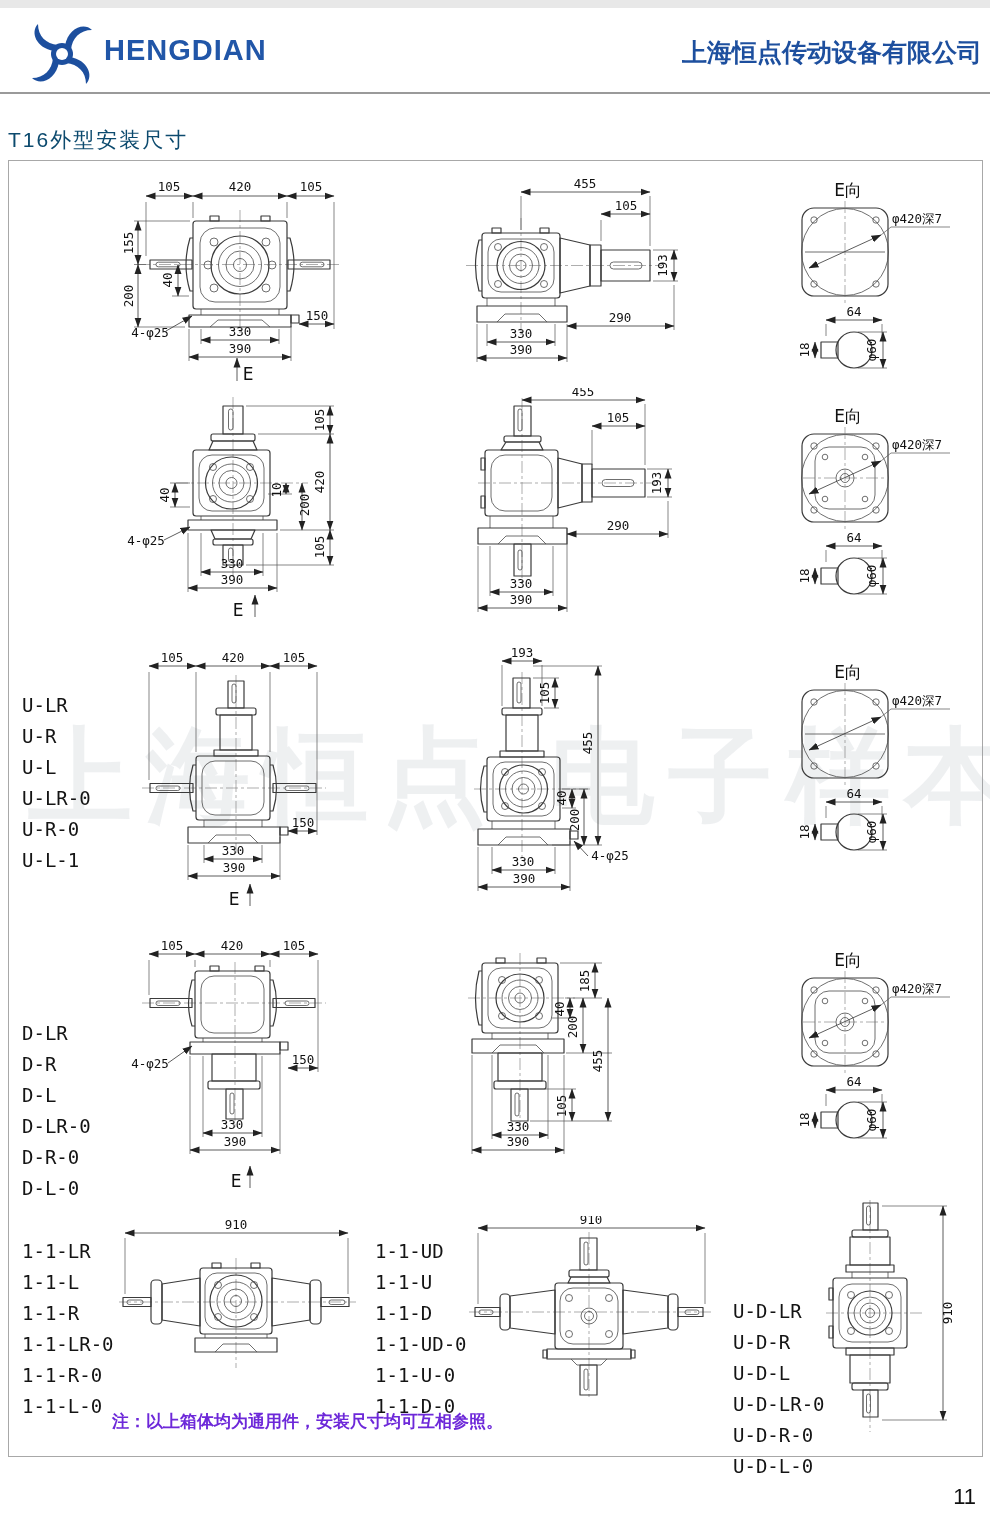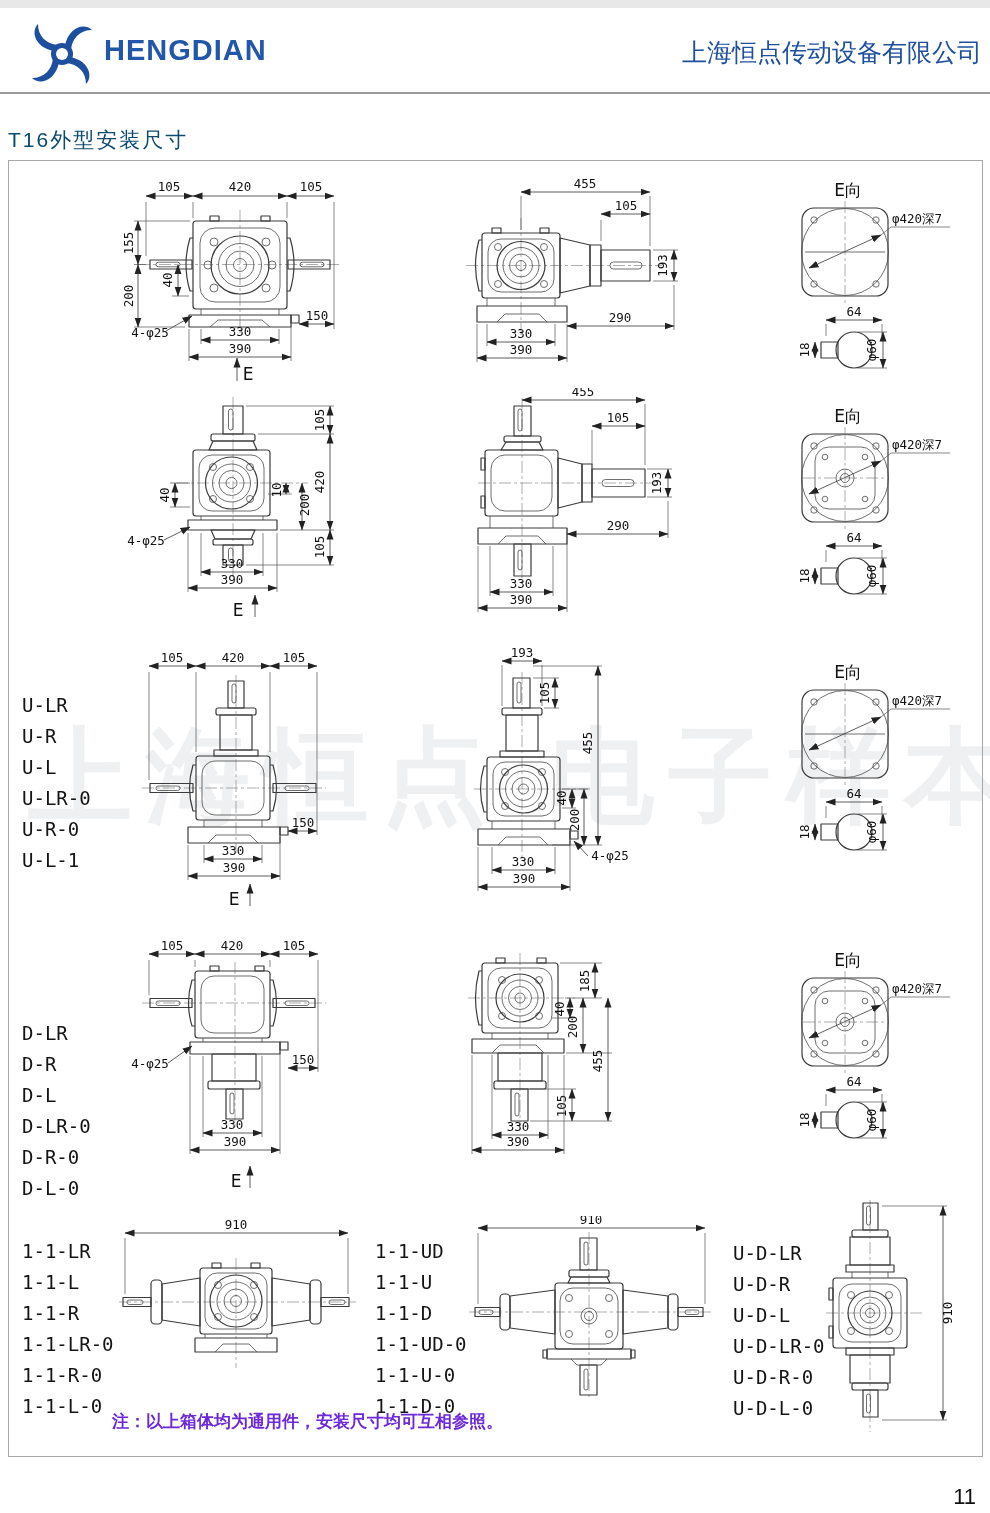--- a/index.html
+++ b/index.html
@@ -1,19 +1,19 @@
 <!DOCTYPE html>
 <html><head>
 <meta charset="utf-8">
 <style>
   html,body{margin:0;padding:0;background:#e8e8e8}
   .page{position:relative;width:990px;height:1513px;background:#fff;font-family:"Liberation Sans",sans-serif;overflow:hidden;margin:8px auto}
   .hdr-logo{position:absolute;left:26px;top:10px}
   .hdr-brand{position:absolute;left:104px;top:26px;font-size:29px;font-weight:600;letter-spacing:1px;color:#2156a8;font-family:"Liberation Sans",sans-serif}
-  .hdr-company{position:absolute;right:8px;top:28px;font-size:25px;font-weight:normal;color:#1d4f9e;font-family:"Liberation Serif",serif}
+  .hdr-company{position:absolute;right:8px;top:28px;font-size:25px;font-weight:bold;color:#1d4f9e;font-family:"Liberation Serif",serif}
   .hdr-rule{position:absolute;left:0;top:84px;width:990px;height:2px;background:#9a9a9a}
   .title{position:absolute;left:8px;top:118px;font-size:21px;color:#0c4a6e;letter-spacing:2px}
   .frame{position:absolute;left:8px;top:152px;width:973px;height:1295px;border:1px solid #a8a8a8}
   .watermark{position:absolute;left:28px;top:700px;font-size:104px;font-family:"DejaVu Serif",serif;font-weight:bold;color:#8d98a5;opacity:.14;letter-spacing:14px;white-space:nowrap;pointer-events:none}
   .mlist{position:absolute;font-family:"DejaVu Sans Mono",monospace;font-size:19px;color:#141414}
   .mlabel{height:31px;line-height:31px;white-space:nowrap}
   .note{position:absolute;left:112px;top:1402px;font-size:17px;color:#6d28d9;font-weight:700}
   .pageno{position:absolute;right:14px;top:1476px;font-size:22px;color:#111}
   .draw{position:absolute}
   .ol{fill:none;stroke:#3b3b3b;stroke-width:1.2;stroke-linejoin:round}
@@ -685,21 +685,21 @@
     <rect class="ol" x="213" y="91.5" width="25" height="9"></rect>
     <rect class="ol2" x="220" y="94" width="14" height="4.5" rx="2.2"></rect>
     <rect class="ol" x="82" y="133" width="84" height="10"></rect>
     <rect class="ol" x="78" y="134" width="4" height="8"></rect>
     <rect class="ol" x="166" y="134" width="4" height="8"></rect>
     <path class="ol2" d="M106,143 L112,149 L136,149 L142,143"></path>
     <rect class="ol" x="115" y="149" width="17" height="30"></rect>
     <rect class="ol2" x="119" y="153" width="4" height="21" rx="2"></rect>
   </svg>
 
-  <div class="mlist" style="left:733px;top:1230px">
+  <div class="mlist" style="left:733px;top:1288px">
       <div class="mlabel">U-D-LR</div>
       <div class="mlabel">U-D-R</div>
       <div class="mlabel">U-D-L</div>
       <div class="mlabel">U-D-LR-0</div>
       <div class="mlabel">U-D-R-0</div>
       <div class="mlabel">U-D-L-0</div>
     </div>
 
   <svg class="draw" style="left:822px;top:1192px" width="150" height="235" viewBox="0 0 150 235">
     <line class="cl" x1="48" y1="0" x2="48" y2="232"></line>

